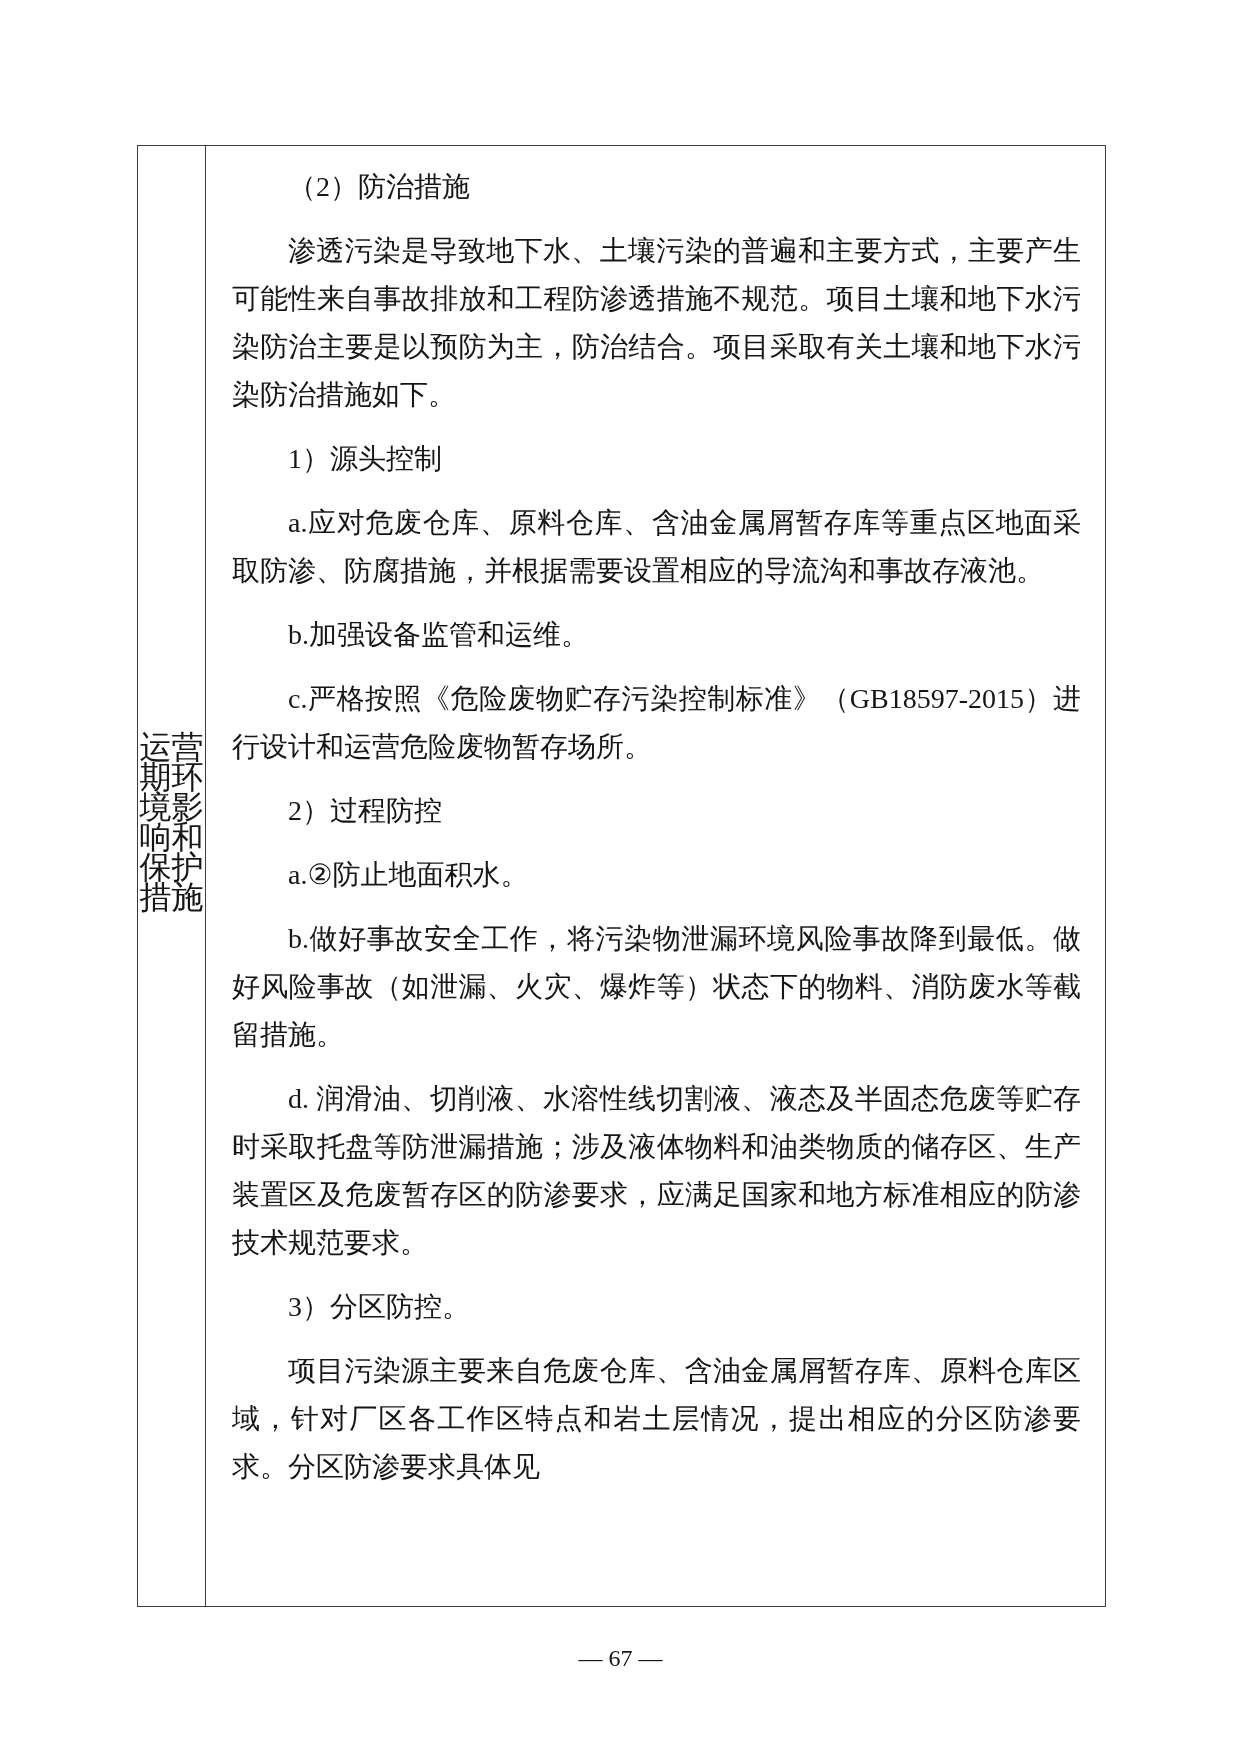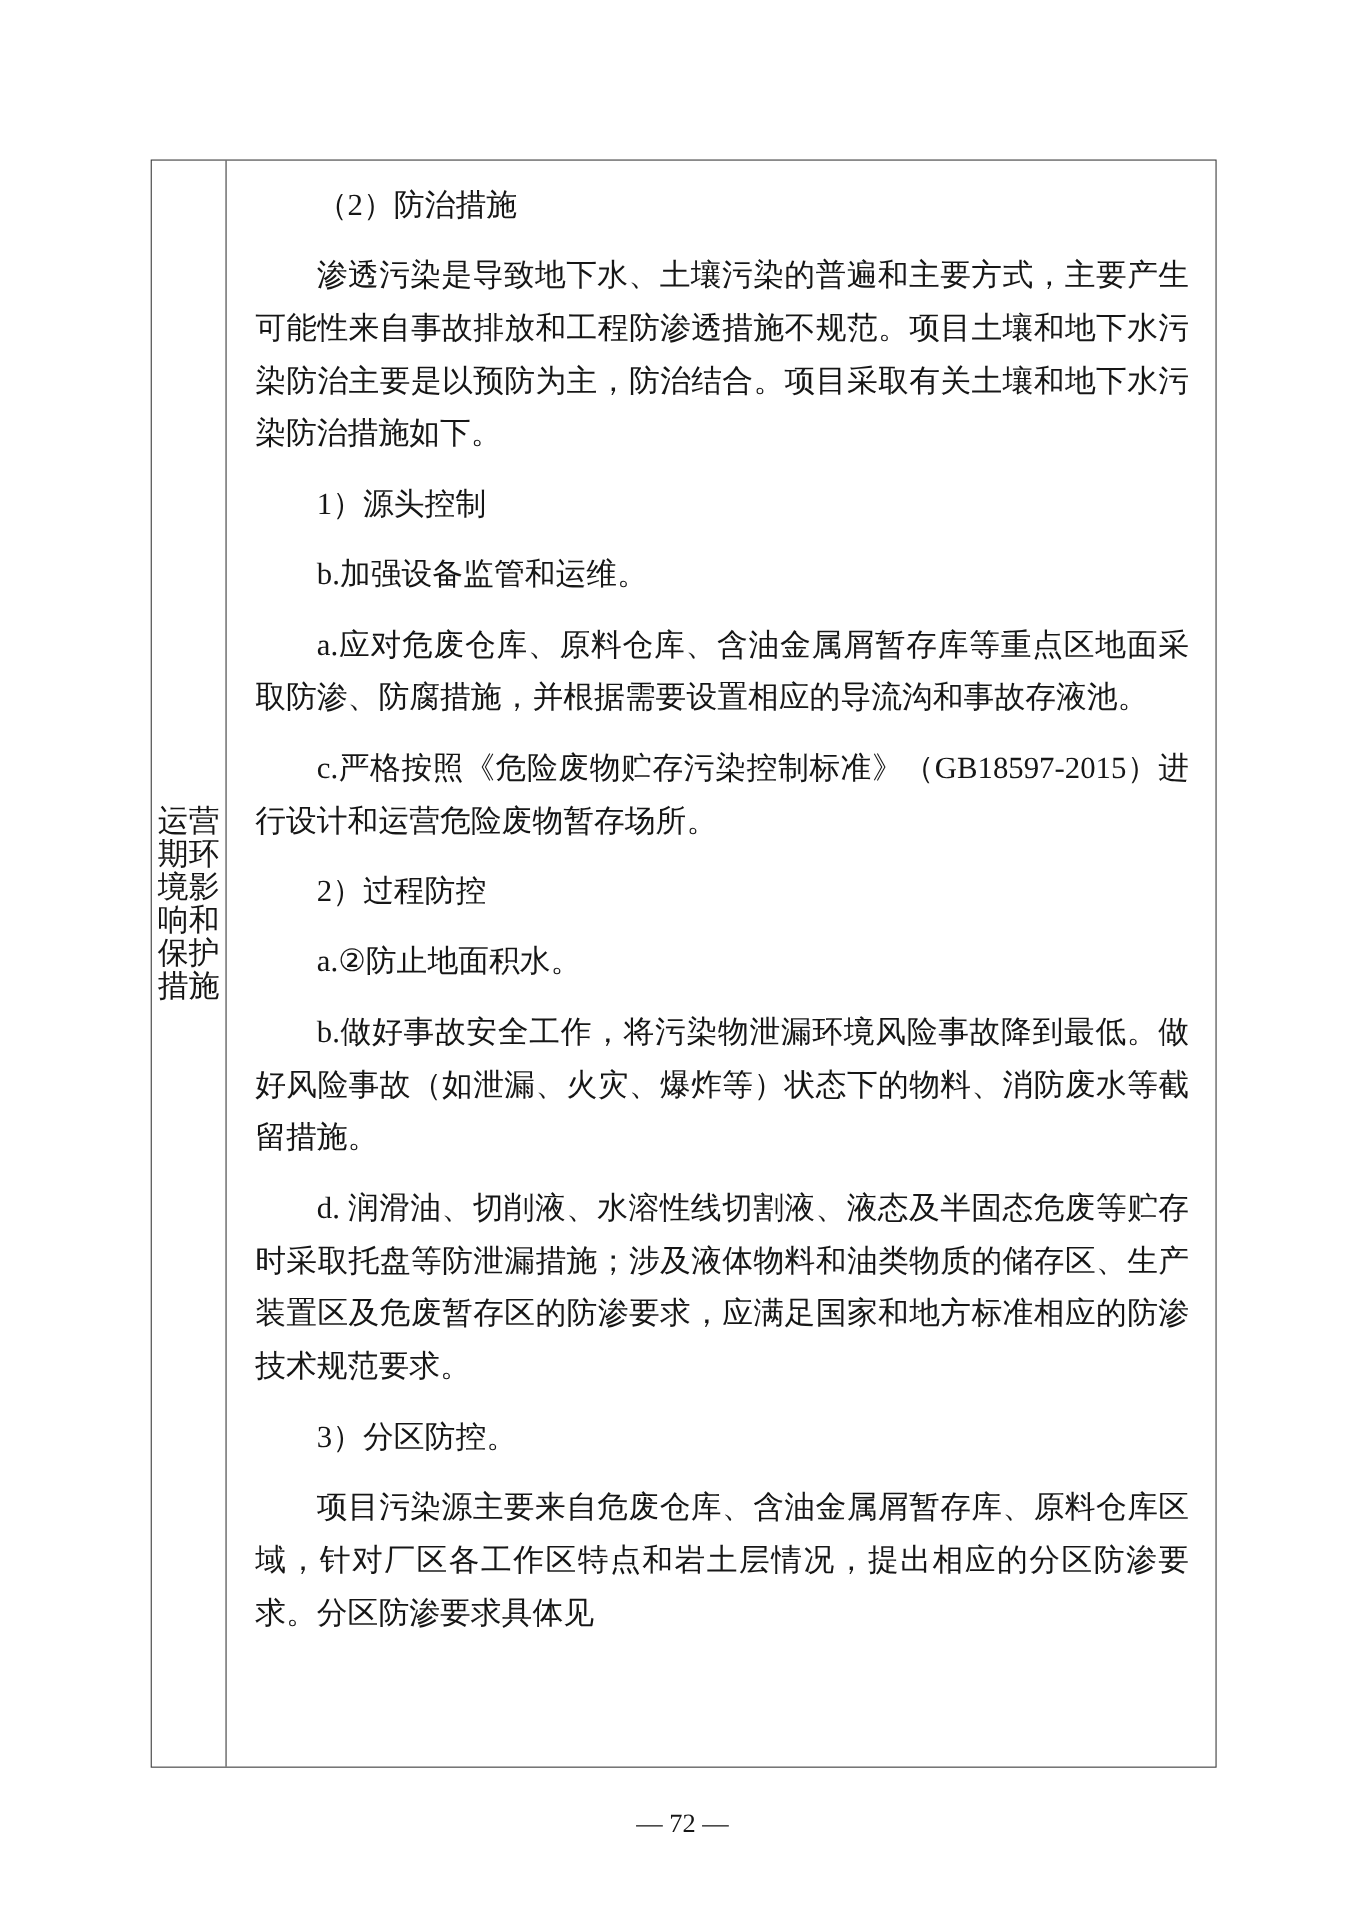--- a/index.html
+++ b/index.html
@@ -28,21 +28,21 @@
     flex: 0 0 68px;
     box-sizing: border-box;
     border-right: 1px solid #3d3d3d;
     display: flex;
     align-items: center;
     justify-content: center;
     padding-bottom: 108px;
   }
   .label-text {
     width: 2em;
-    font-size: 28px;
+    font-size: 32px;
     line-height: 30px;
     word-break: break-all;
     text-align: center;
   }
   .content-cell {
     flex: 1 1 auto;
     box-sizing: border-box;
     padding: 1px 8px 0 10px;
     overflow: hidden;
   }
@@ -67,25 +67,25 @@
 <body>
 
 <div class="measures-table">
   <div class="label-cell">
     <div class="label-text">运营期环境影响和保护措施</div>
   </div>
   <div class="content-cell">
     <p>（2）防治措施</p>
     <p>渗透污染是导致地下水、土壤污染的普遍和主要方式，主要产生可能性来自事故排放和工程防渗透措施不规范。项目土壤和地下水污染防治主要是以预防为主，防治结合。项目采取有关土壤和地下水污染防治措施如下。</p>
     <p>1）源头控制</p>
+    <p>a.应对危废仓库、原料仓库、含油金属屑暂存库等重点区地面采取防渗、防腐措施，并根据需要设置相应的导流沟和事故存液池。</p>
     <p>b.加强设备监管和运维。</p>
-    <p>a.应对危废仓库、原料仓库、含油金属屑暂存库等重点区地面采取防渗、防腐措施，并根据需要设置相应的导流沟和事故存液池。</p>
     <p>c.严格按照《危险废物贮存污染控制标准》（GB18597-2015）进行设计和运营危险废物暂存场所。</p>
     <p>2）过程防控</p>
     <p>a.②防止地面积水。</p>
     <p>b.做好事故安全工作，将污染物泄漏环境风险事故降到最低。做好风险事故（如泄漏、火灾、爆炸等）状态下的物料、消防废水等截留措施。</p>
     <p>d. 润滑油、切削液、水溶性线切割液、液态及半固态危废等贮存时采取托盘等防泄漏措施；涉及液体物料和油类物质的储存区、生产装置区及危废暂存区的防渗要求，应满足国家和地方标准相应的防渗技术规范要求。</p>
     <p>3）分区防控。</p>
     <p>项目污染源主要来自危废仓库、含油金属屑暂存库、原料仓库区域，针对厂区各工作区特点和岩土层情况，提出相应的分区防渗要求。分区防渗要求具体见</p>
   </div>
 </div>
 
-<div class="page-footer">— 72 —</div>
+<div class="page-footer">— 67 —</div>
 
 </body></html>

